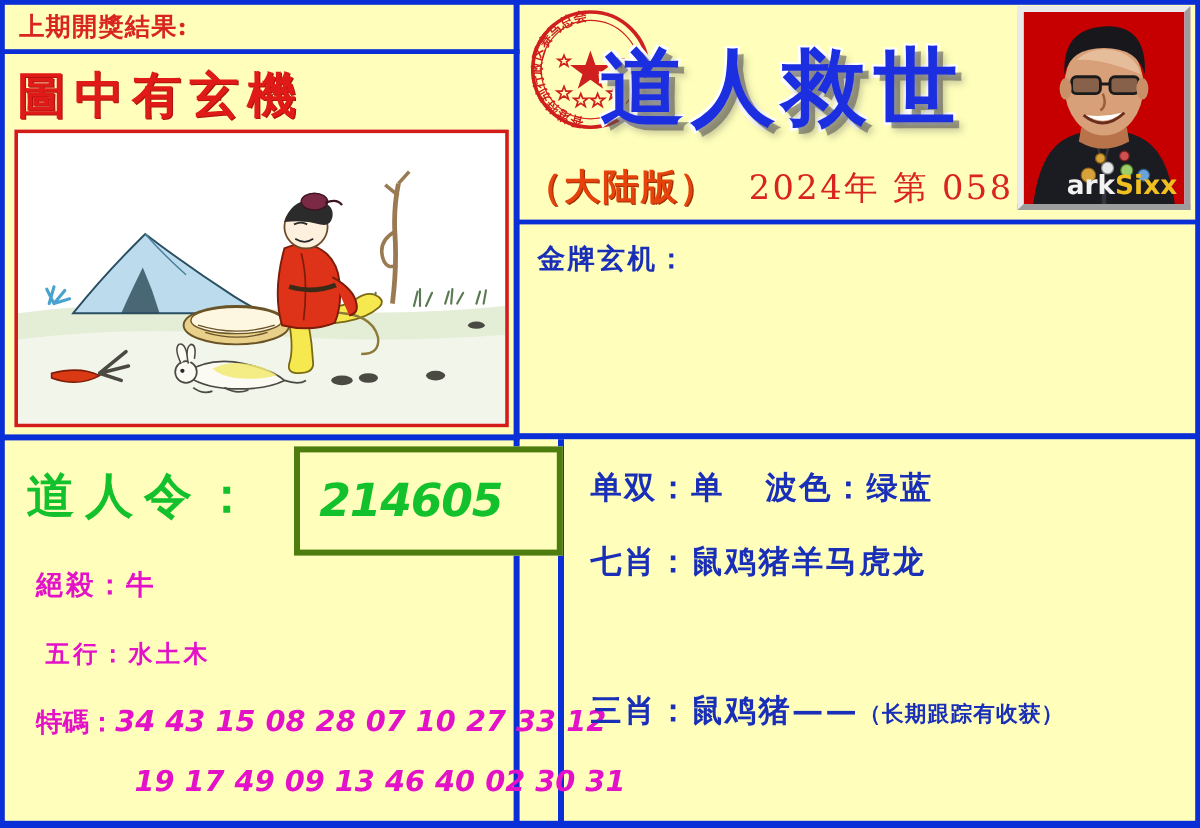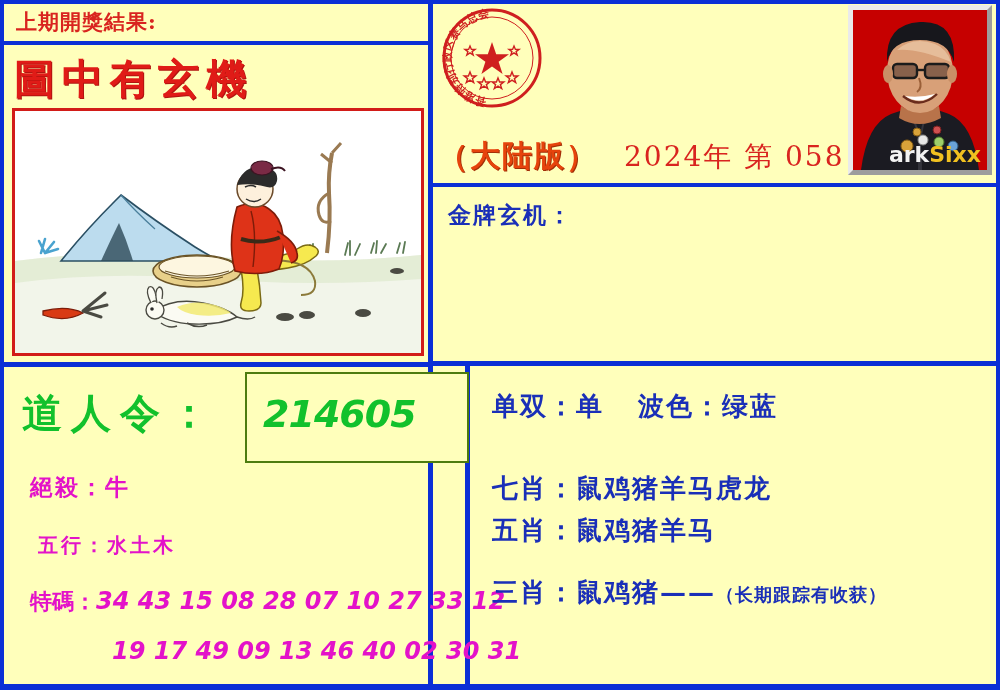--- a/index.html
+++ b/index.html
@@ -130,21 +130,21 @@
     position:absolute;left:18px;top:17px;
     color:#12C12C;
     font-family:"DejaVu Serif","Liberation Serif",serif;
     font-weight:bold;
     font-size:40px;
     letter-spacing:9px;
     white-space:nowrap;
   }
   .drl-box{
     position:absolute;left:241px;top:3px;width:224px;height:91px;
-    border:2px solid #4d7c0f;
+    border:5px solid #4d7c0f;
     box-sizing:border-box;
     background:#FFFFBB;
   }
   .drl-value{
     position:absolute;left:16px;top:18px;
     color:#12C12C;
     font-family:"DejaVu Sans","Liberation Sans",sans-serif;
     font-weight:bold;
     font-style:italic;
     font-size:38px;
@@ -171,21 +171,21 @@
   .br-row{
     position:absolute;left:22px;
     color:#1A2FB8;
     font-family:"DejaVu Serif","Liberation Serif",serif;
     font-weight:bold;
     font-size:26px;
     letter-spacing:2px;
     white-space:nowrap;
   }
   .br-r1{top:20px;}
-  .br-r2{top:82px;margin-top:20px;}
+  .br-r2{top:82px;}
   .br-r3{top:144px;}
   .br-r4{top:206px;}
   .br-note{font-size:18px;letter-spacing:1px;}
   .sp{display:inline-block;width:34px;}
 </style>
 </head>
 <body>
 
 <div class="page">
 
@@ -295,20 +295,21 @@
           <polygon points="30,66 31.6,70 35.8,70 32.4,72.6 33.7,76.6 30,74.1 26.3,76.6 27.6,72.6 24.2,70 28.4,70"></polygon>
           <polygon points="44,72 45.6,76 49.8,76 46.4,78.6 47.7,82.6 44,80.1 40.3,82.6 41.6,78.6 38.2,76 42.4,76"></polygon>
           <polygon points="58,72 59.6,76 63.8,76 60.4,78.6 61.7,82.6 58,80.1 54.3,82.6 55.6,78.6 52.2,76 56.4,76"></polygon>
           <polygon points="72,66 73.6,70 77.8,70 74.4,72.6 75.7,76.6 72,74.1 68.3,76.6 69.6,72.6 66.2,70 70.4,70"></polygon>
           <polygon points="30,40 31.4,43.4 35,43.4 32.1,45.6 33.2,49 30,46.9 26.8,49 27.9,45.6 25,43.4 28.6,43.4"></polygon>
           <polygon points="74,40 75.4,43.4 79,43.4 76.1,45.6 77.2,49 74,46.9 70.8,49 71.9,45.6 69,43.4 72.6,43.4"></polygon>
         </g>
       </svg>
     </div>
 
+    <div class="big-title">道人救世</div>
 
     <div class="edition-line">
       <span class="edition">（大陆版）</span>
       <span class="issue">2024年  第 058 期</span>
     </div>
 
     <div class="portrait">
       <svg viewBox="0 0 134 160" xmlns="http://www.w3.org/2000/svg">
         <rect x="0" y="0" width="134" height="160" fill="#C60000"></rect>
 
@@ -382,22 +383,19 @@
   <div class="br-panel">
 
     <div class="br-row br-r1">
       <span>单双：</span><span>单</span><span class="sp"></span><span>波色：</span><span>绿蓝</span>
     </div>
 
     <div class="br-row br-r2">
       <span>七肖：</span><span>鼠鸡猪羊马虎龙</span>
     </div>
 
-    <div class="br-row br-r3">
-      <span>五肖：</span><span>鼠鸡猪羊马</span>
-    </div>
 
     <div class="br-row br-r4">
       <span>三肖：</span><span>鼠鸡猪——</span><span class="br-note">（长期跟踪有收获）</span>
     </div>
   </div>
 
 </div>
 
 </body></html>

